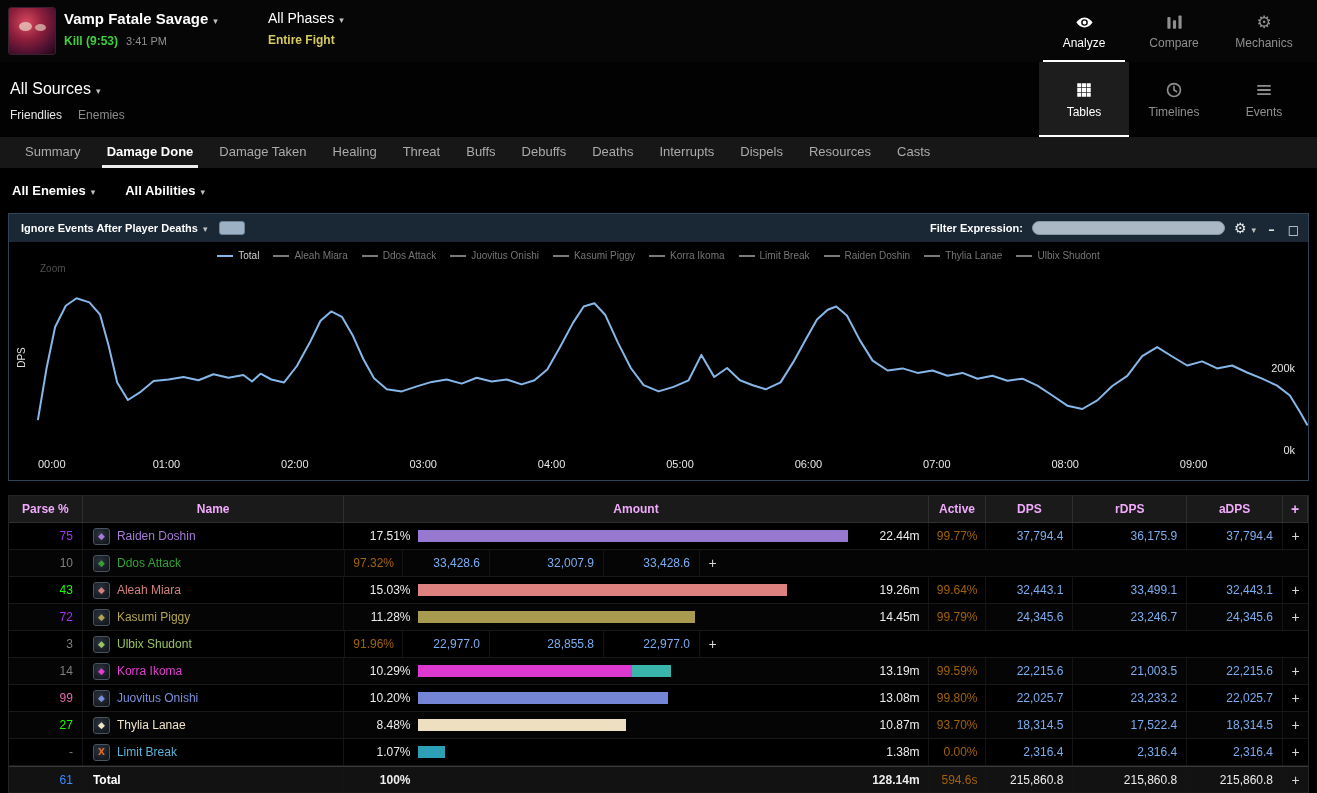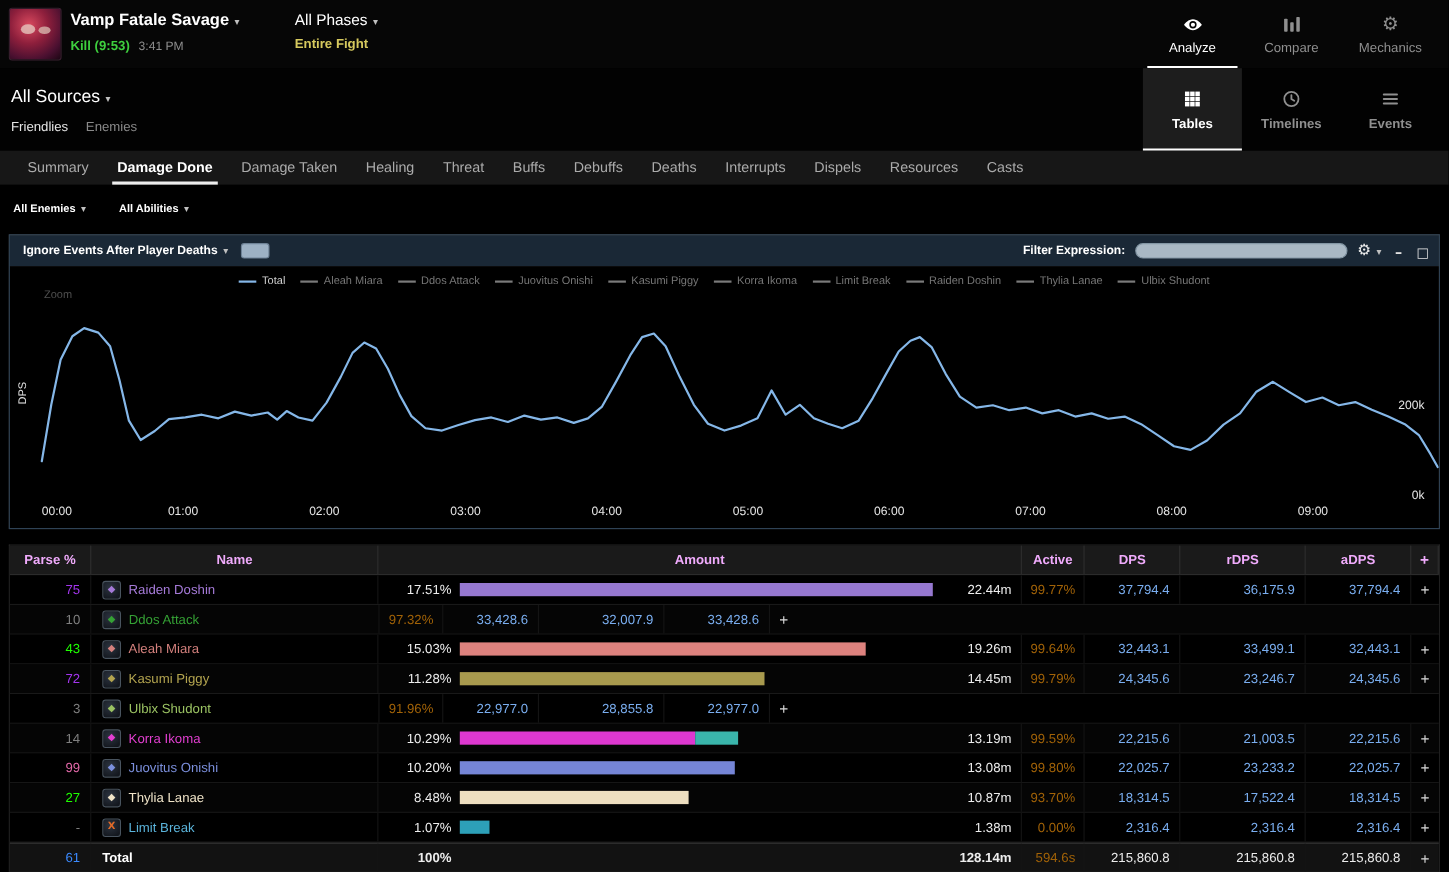--- a/index.html
+++ b/index.html
@@ -36,32 +36,32 @@
   .source-bar { position:absolute; top:62px; left:0; width:100%; height:75px; background:#020202; }
   .source-title-row { position:absolute; left:10px; top:18px; display:flex; align-items:baseline; font-size:16px; color:#fff; }
   .source-subs { position:absolute; left:10px; top:46px; font-size:12px; display:flex; gap:16px; }
   .source-sub { color:#8a8a8a; }
   .source-sub.active { color:#e6e6e6; }
   .view-tabs { position:absolute; right:8px; top:0; height:75px; display:flex; }
   .view-tab { width:90px; display:flex; flex-direction:column; align-items:center; justify-content:center; gap:5px; color:#8f8f8f; position:relative; }
   .view-tab.active { background:#1d1d1d; color:#fff; }
   .view-tab.active:after { content:""; position:absolute; bottom:0; left:0; right:0; height:2px; background:#fff; }
   .vt-icon { height:19px; display:flex; align-items:center; }
-  .vt-label { font-size:12px; font-weight:bold; }
+  .vt-label { font-size:12px; font-weight:normal; }
 
   
   .main-tabs { position:absolute; top:137px; left:0; width:100%; height:31px; background:#171717; display:flex; padding-left:12px; }
   .main-tab { padding:0 13px; line-height:30px; font-size:13px; color:#ababab; position:relative; white-space:nowrap; }
   .main-tab.active { color:#fff; font-weight:bold; }
   .main-tab.active:after { content:""; position:absolute; left:8px; right:8px; bottom:0; height:3px; background:#ededed; }
 
   
   .filter-row { position:absolute; top:168px; left:0; width:100%; height:45px; background:#000; }
   .filter-left { position:absolute; left:12px; top:0; height:45px; display:flex; align-items:center; gap:30px; }
-  .dropdown { font-size:10px; font-weight:bold; color:#fff; display:flex; align-items:baseline; }
+  .dropdown { font-size:13px; font-weight:bold; color:#fff; display:flex; align-items:baseline; }
   .filter-right { position:absolute; right:12px; top:0; height:45px; display:flex; align-items:center; gap:24px; font-size:12px; }
   .toggle-opt { color:#a2a2a2; }
   .toggle-opt.active { color:#fff; border-bottom:1px solid #e8e8e8; padding-bottom:2px; }
   .done-by { font-size:13px; border-bottom:1px solid #e8e8e8; padding-bottom:2px; }
 
   
   .panel { position:absolute; top:213px; left:8px; width:1301px; height:268px; background:#404040; border:1px solid #2f4356; }
   .panel-header { position:relative; height:28px; background:#1a2836; }
   .ph-left { position:absolute; left:12px; top:0; height:28px; display:flex; align-items:center; gap:12px; }
   .ph-label { font-size:11px; font-weight:bold; color:#fff; display:flex; align-items:baseline; }

